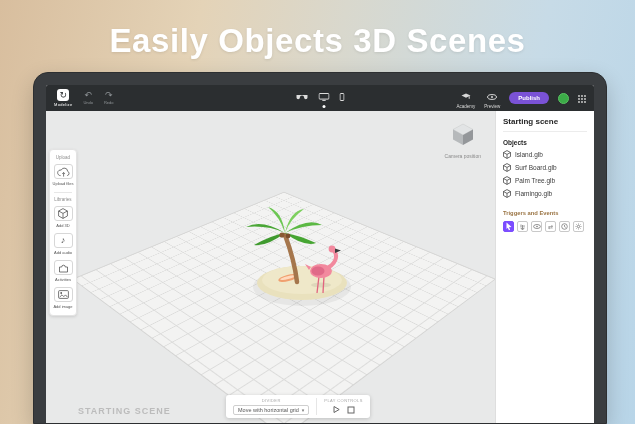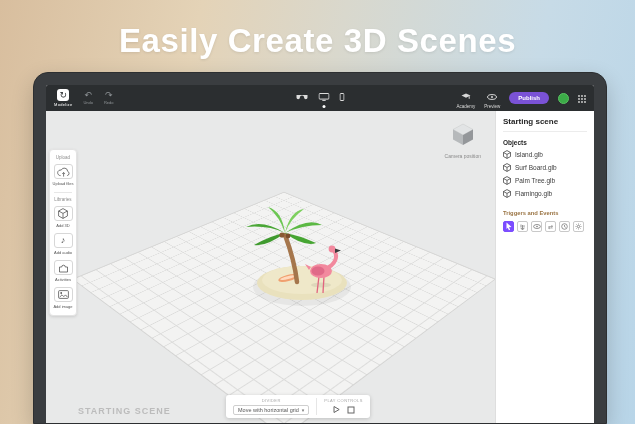--- a/index.html
+++ b/index.html
@@ -104,21 +104,21 @@
     background:#fff; display:flex; align-items:center; justify-content:center;
     cursor:pointer; padding:0; }
   .trigger-btn.selected { background:#7c4dff; border-color:#7c4dff; }
   .tchar { font-size:6px; color:#7a7a7a; line-height:6px; }
 </style>
 </head>
 <body>
 
 <div class="page">
 
-  <div class="hero-title">Easily Create 3D Scenes</div>
+  <div class="hero-title">Easily Objects 3D Scenes</div>
 
   <div class="laptop">
     <div class="screen">
 
       <div class="topbar">
         <div class="tb-left">
           <div class="logo-block">
             <div class="logo-box">
               <span>↻</span>
             </div>

